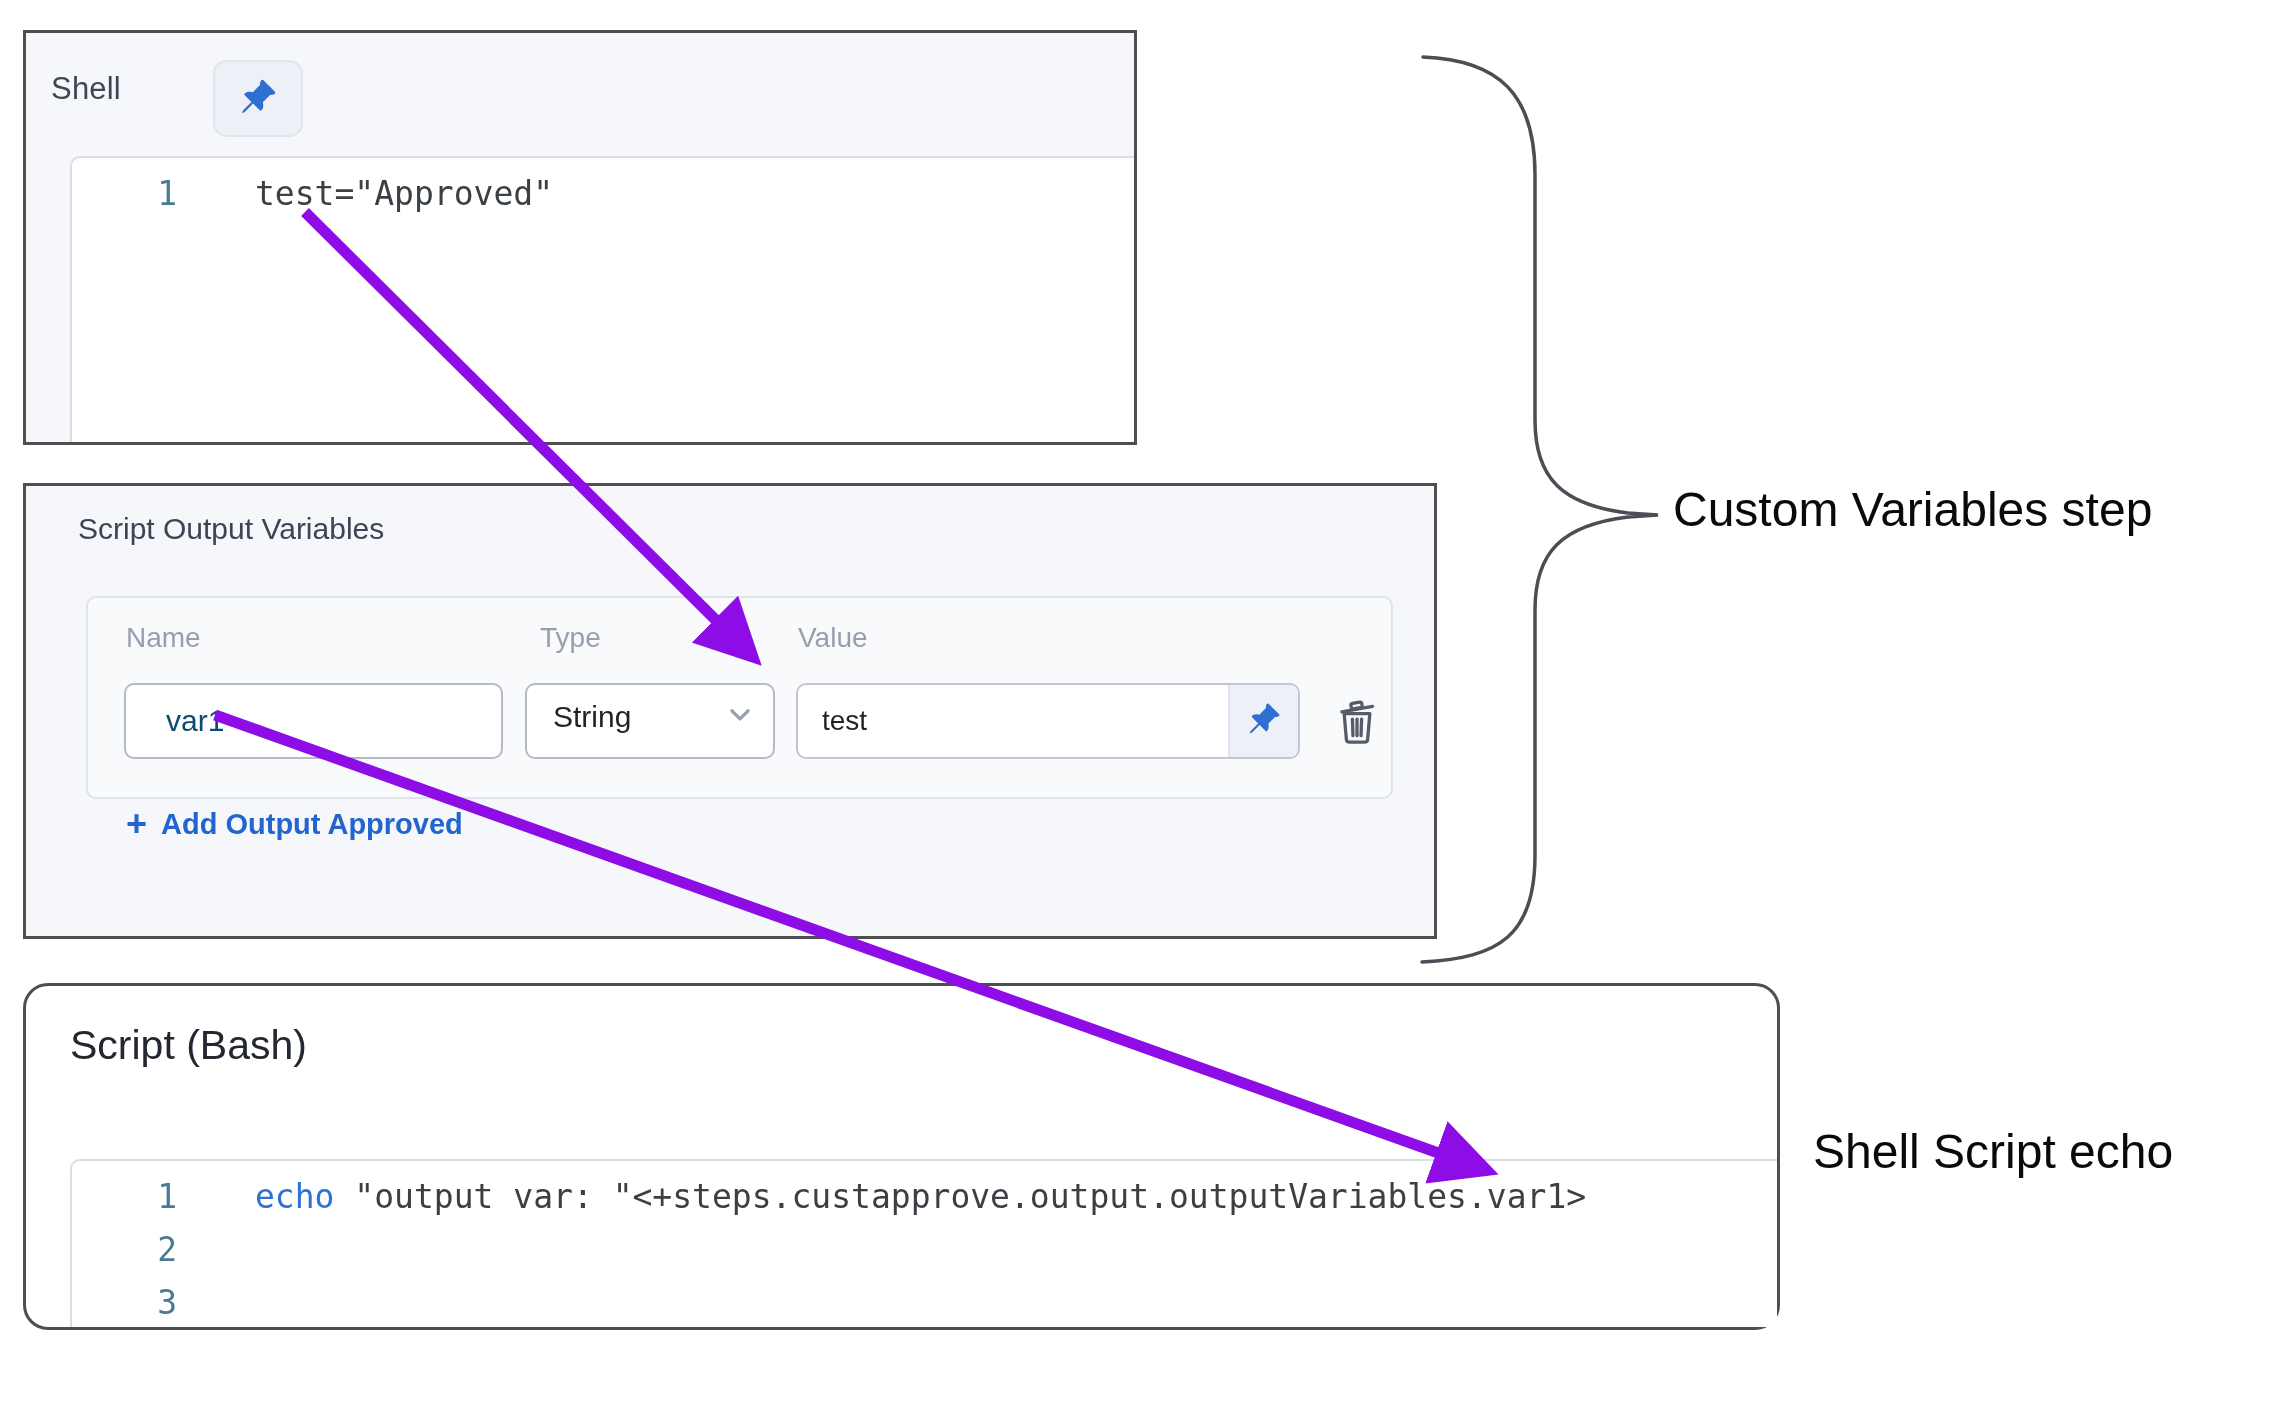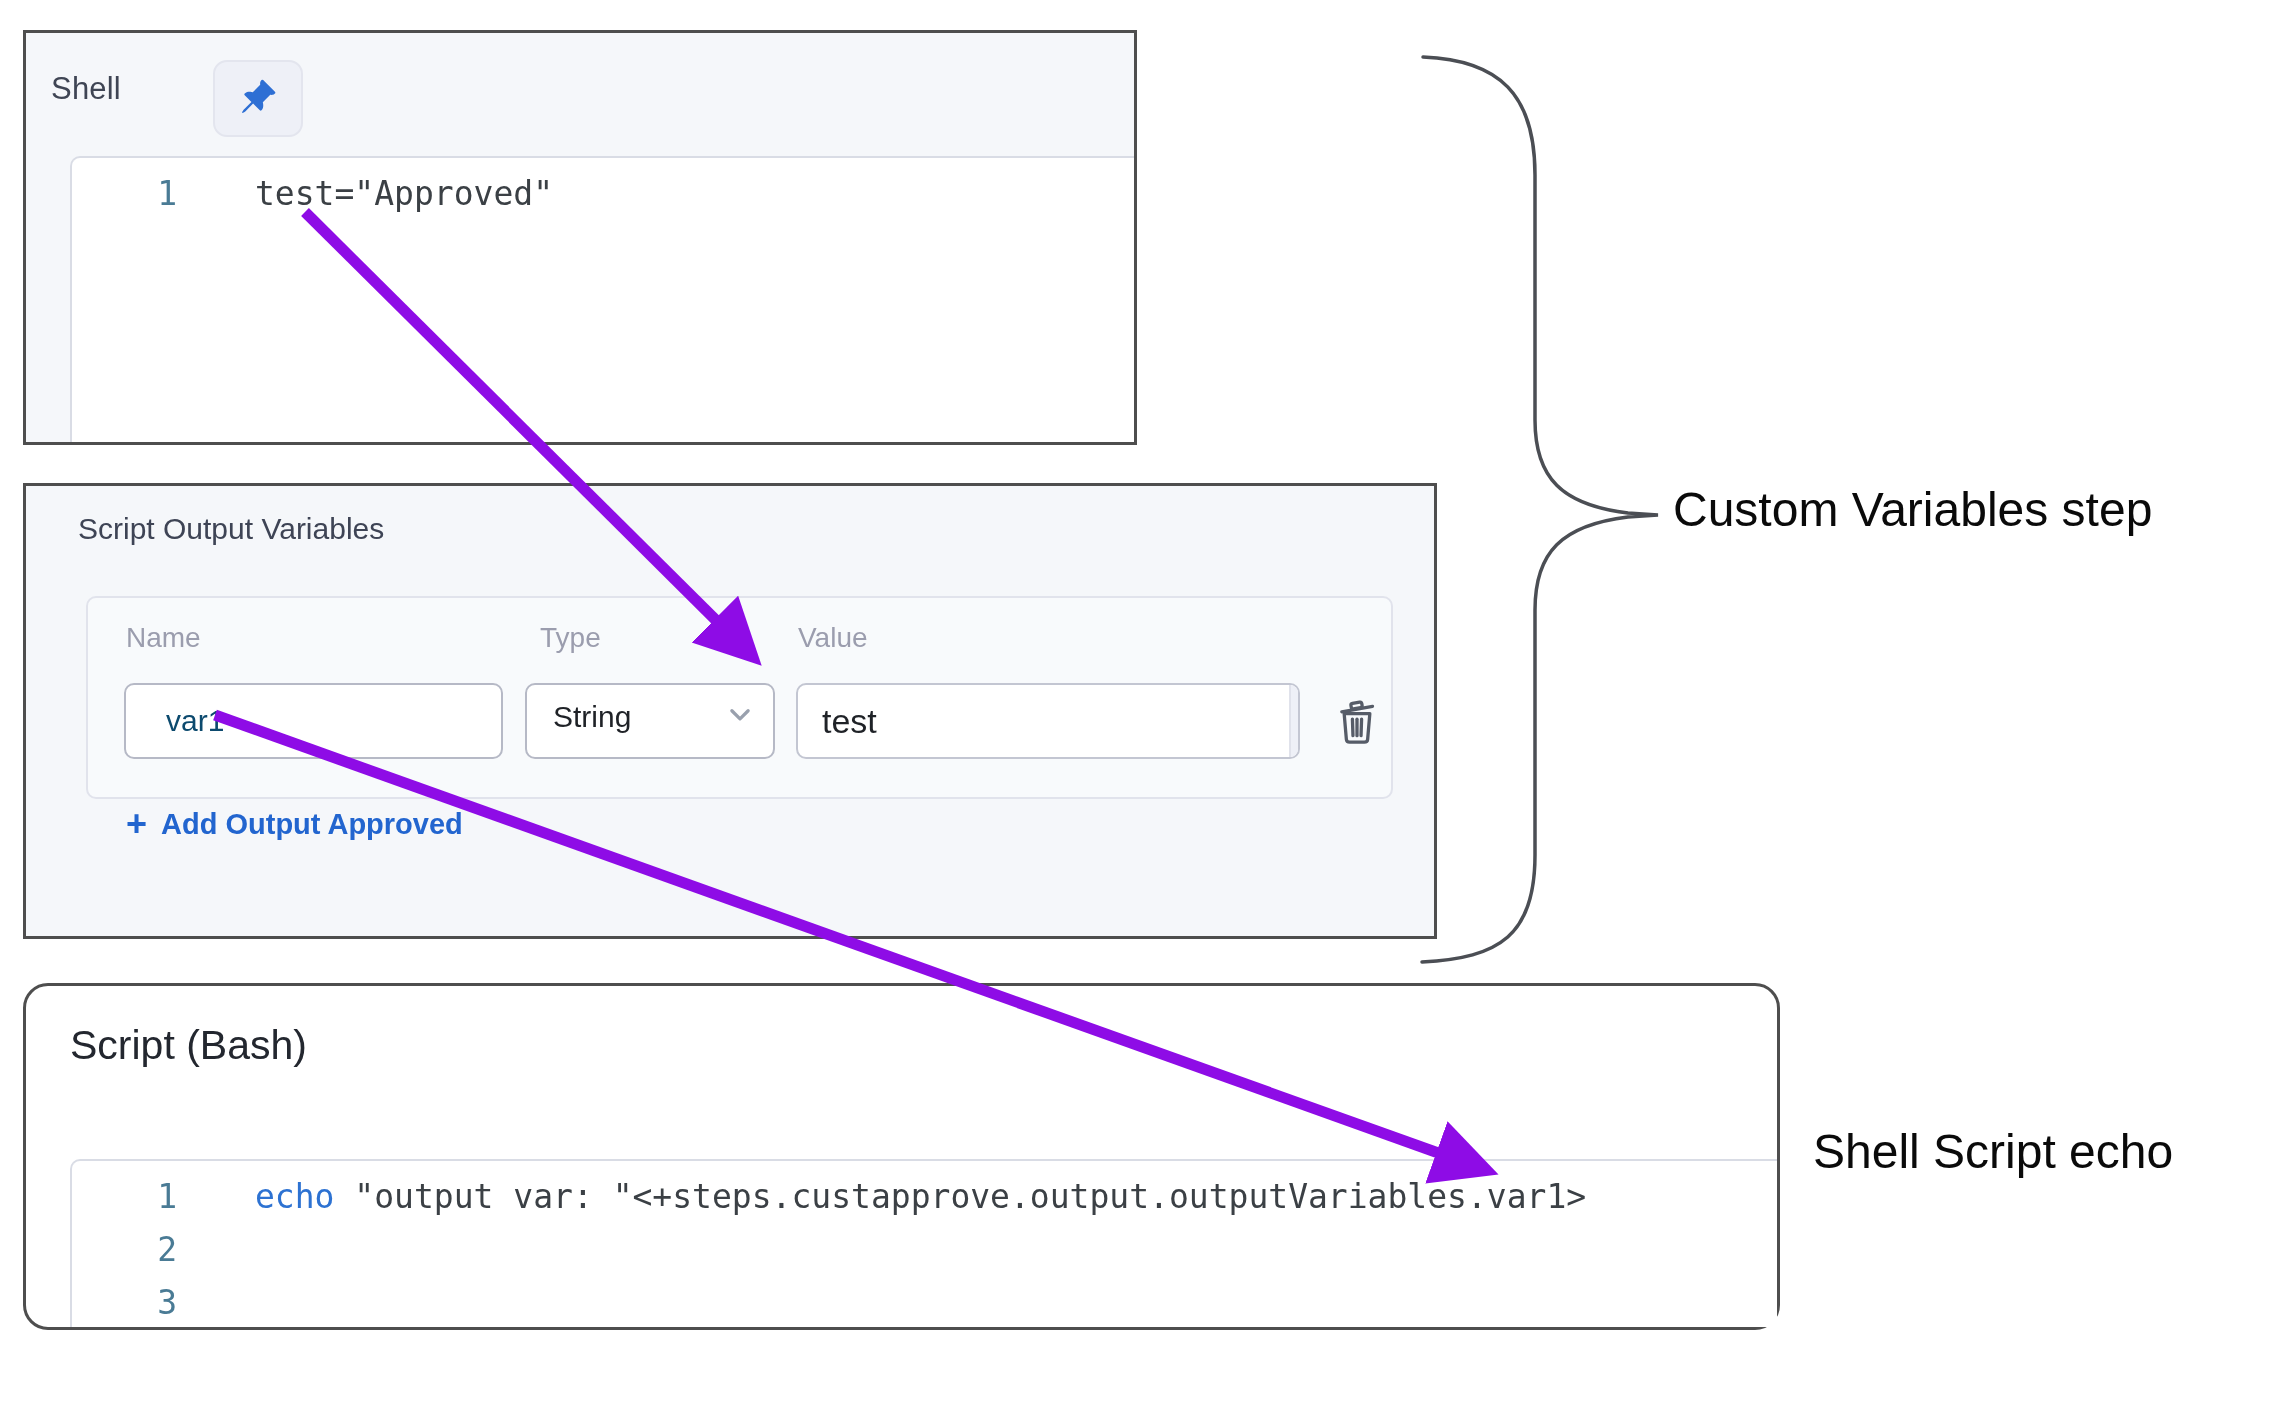--- a/index.html
+++ b/index.html
@@ -39,21 +39,21 @@
   .text-input { position:absolute; background:#ffffff; border:2px solid #b6b9c6; border-radius:10px;
                 height:76px; font-size:30px; color:#0c4a6e; padding:0 40px;
                 font-family:"Liberation Sans", sans-serif; }
   #name-input  { left:36px;  width:379px; }
   .select-box  { position:absolute; left:437px; width:250px; height:76px; background:#ffffff;
                  border:2px solid #b6b9c6; border-radius:10px; display:flex; align-items:center;
                  justify-content:space-between; padding:0 20px 8px 26px; font-size:30px;
                  color:#1f2227; cursor:pointer; }
   .value-group { position:absolute; left:708px; width:504px; height:76px; background:#ffffff;
                  border:2px solid #c3c6d2; border-radius:10px; display:flex; overflow:hidden; }
-  .value-input { flex:1; border:none; outline:none; font-size:34px; color:#1f2227;
+  .value-input { flex:1; border:none; outline:none; font-size:28px; color:#1f2227;
                  padding:0 24px; font-family:"Liberation Sans", sans-serif; background:transparent; }
   .value-pin   { width:70px; flex:none; background:#eef0f7; border-left:2px solid #e0e2eb;
                  display:flex; align-items:center; justify-content:center; cursor:pointer; }
   .trash-btn { position:absolute; left:1243px; top:97px; width:52px; height:56px;
                display:flex; align-items:center; justify-content:center; cursor:pointer; }
   .add-link { position:absolute; left:38px; top:205px; font-size:29px; font-weight:bold;
               color:#2265cf; cursor:pointer; display:flex; align-items:center; }
   .add-plus { font-size:36px; margin-right:14px; font-weight:bold; }
 
   

